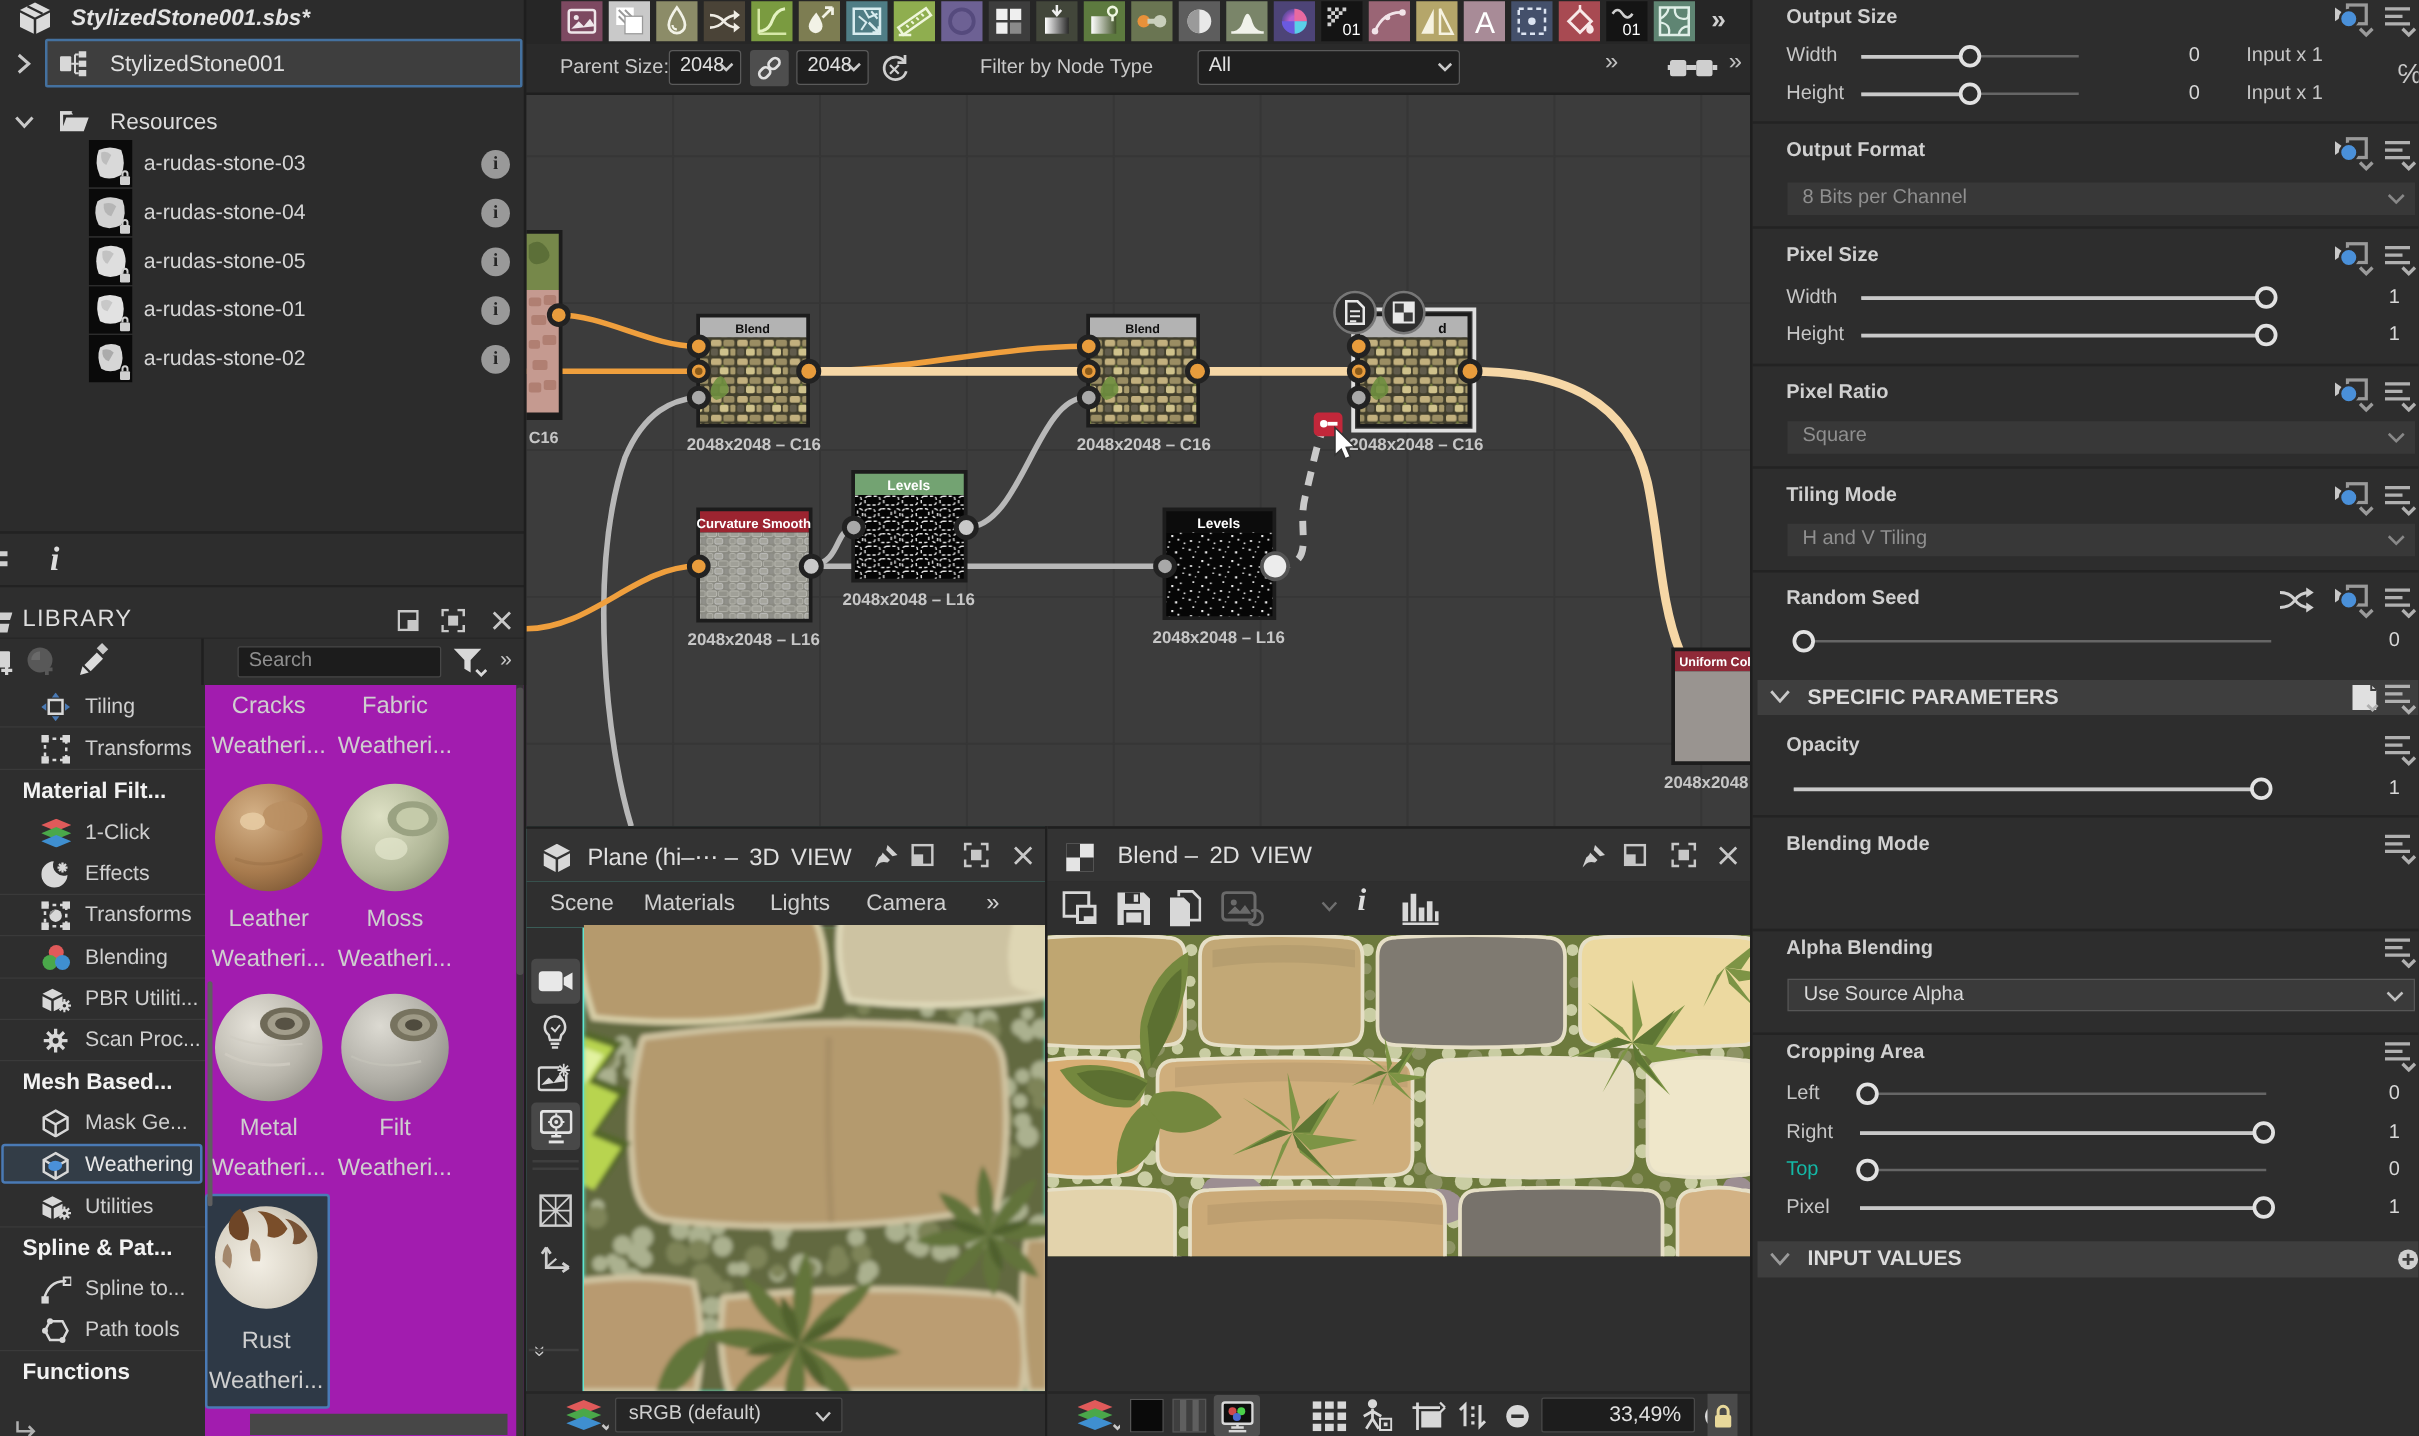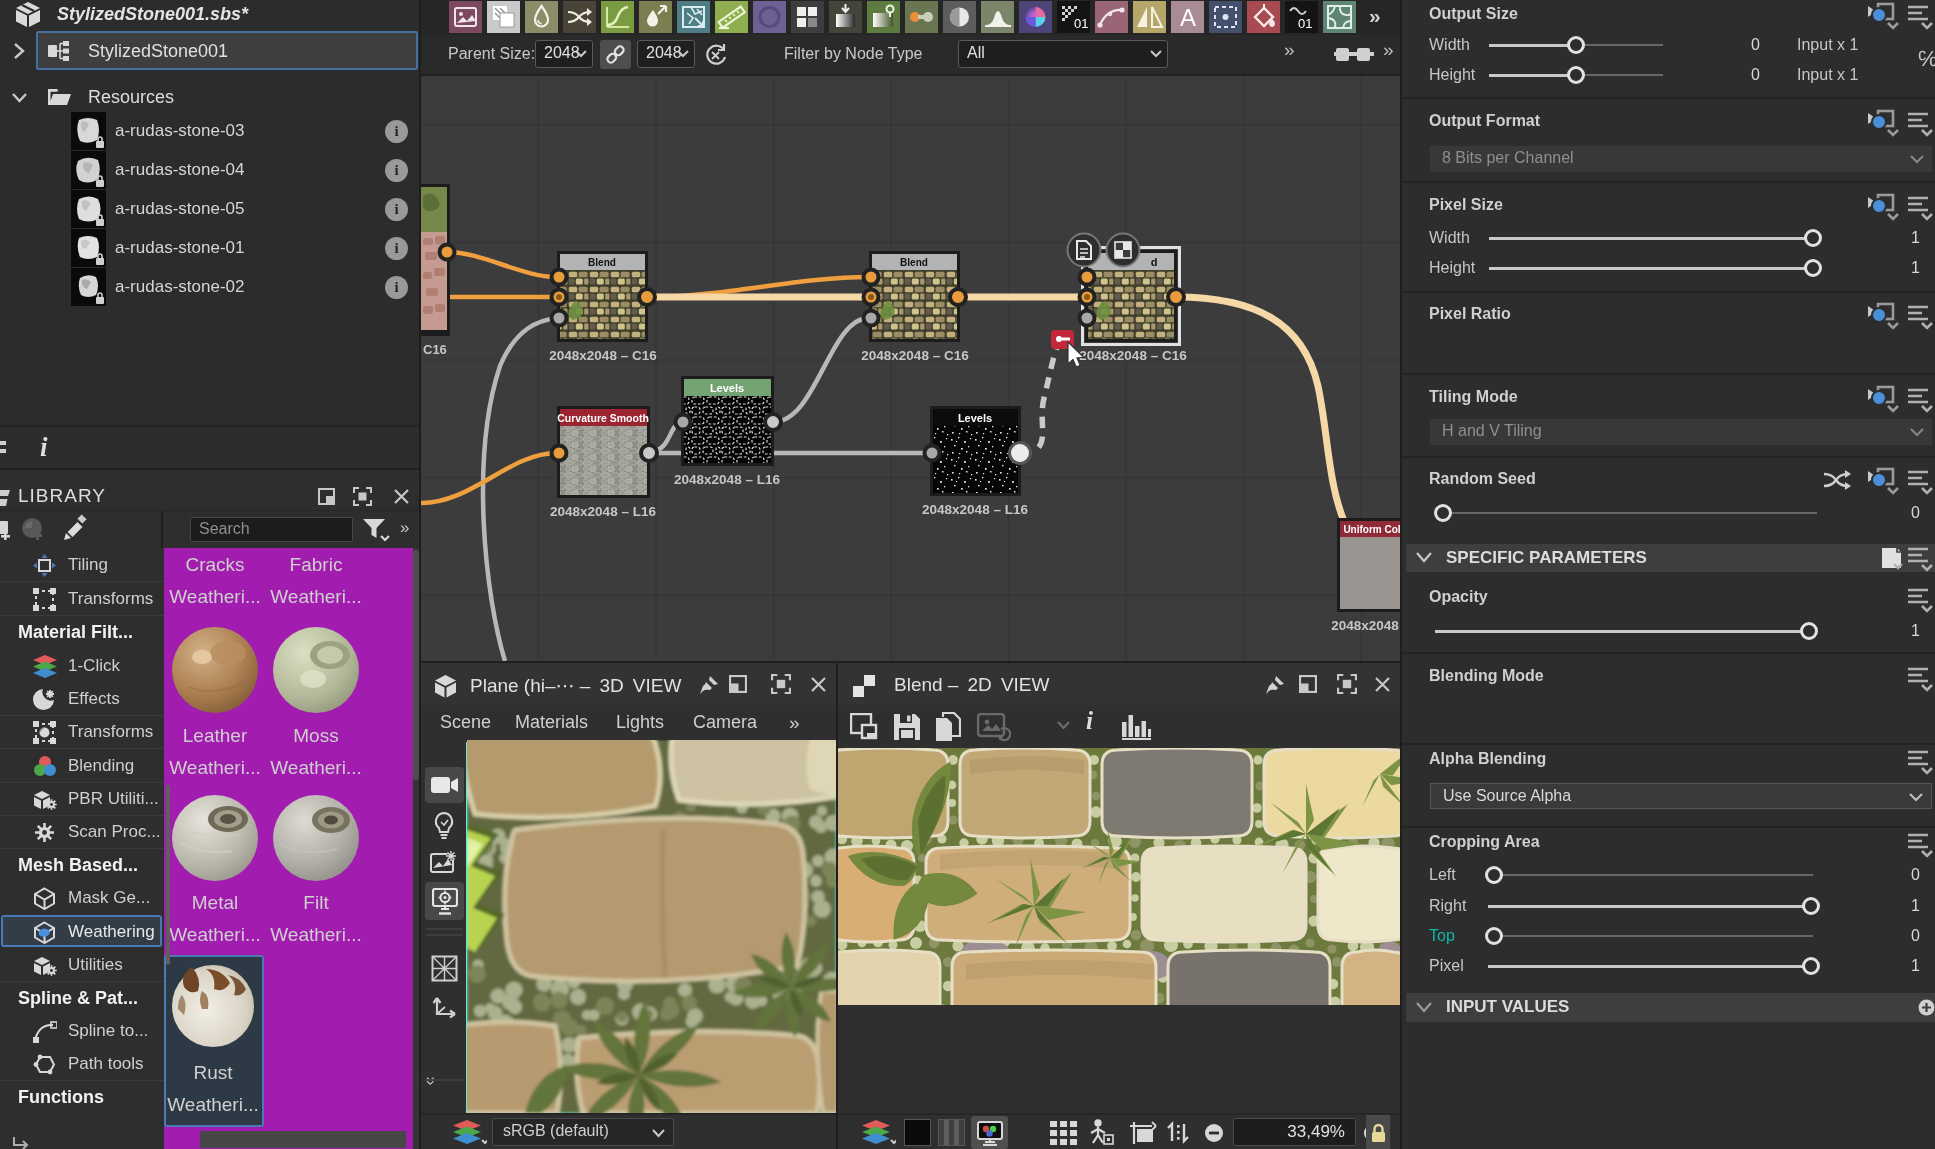--- a/index.html
+++ b/index.html
@@ -1544,20 +1544,26 @@
         <path d="M2 4 L10 9.5 L2 15Z" fill="#c9c9c9"></path>
         <circle cx="13" cy="13" r="7" fill="#4a90d9" stroke="#2d2d2d" stroke-width="2"></circle>
         <path d="M22 21 l5 5 l5 -5" stroke="#9a9a9a" stroke-width="2.6" fill="none"></path>
       </svg>
     <svg class="abs" style="left:505px;top:304px;" width="26" height="26" viewBox="0 0 26 26">
         <g stroke="#b0b0b0" stroke-width="2.6">
           <path d="M1 3 H21 M1 9 H15 M1 15 H21"></path>
         </g>
         <path d="M15 19 l5 5 l5 -5" stroke="#b0b0b0" stroke-width="2.6" fill="none"></path>
       </svg>
+    <div class="abs" style="left:28px;top:337px;width:502px;height:26px;background:#383838;">
+      <span style="position:absolute;left:12px;top:3px;font-size:16px;color:#8f8f8f;">Square</span>
+      <svg style="position:absolute;right:8px;top:9px;" width="14" height="9" viewBox="0 0 14 9">
+          <path d="M1 1 L7 7 L13 1" stroke="#888" stroke-width="2" fill="none"></path>
+        </svg>
+      </div>
     <div class="abs" style="left:0;top:373px;width:533px;height:2px;background:#232323;"></div>
     <div class="abs" style="left:27px;top:388px;font-size:16px;font-weight:bold;color:#d0d0d0;white-space:nowrap;">Tiling Mode</div>
     <svg class="abs" style="left:464px;top:385px;" width="34" height="30" viewBox="0 0 34 30">
         <rect x="12" y="2" width="15" height="15" fill="none" stroke="#9a9a9a" stroke-width="2.6"></rect>
         <path d="M2 4 L10 9.5 L2 15Z" fill="#c9c9c9"></path>
         <circle cx="13" cy="13" r="7" fill="#4a90d9" stroke="#2d2d2d" stroke-width="2"></circle>
         <path d="M22 21 l5 5 l5 -5" stroke="#9a9a9a" stroke-width="2.6" fill="none"></path>
       </svg>
     <svg class="abs" style="left:505px;top:387px;" width="26" height="26" viewBox="0 0 26 26">
         <g stroke="#b0b0b0" stroke-width="2.6">

